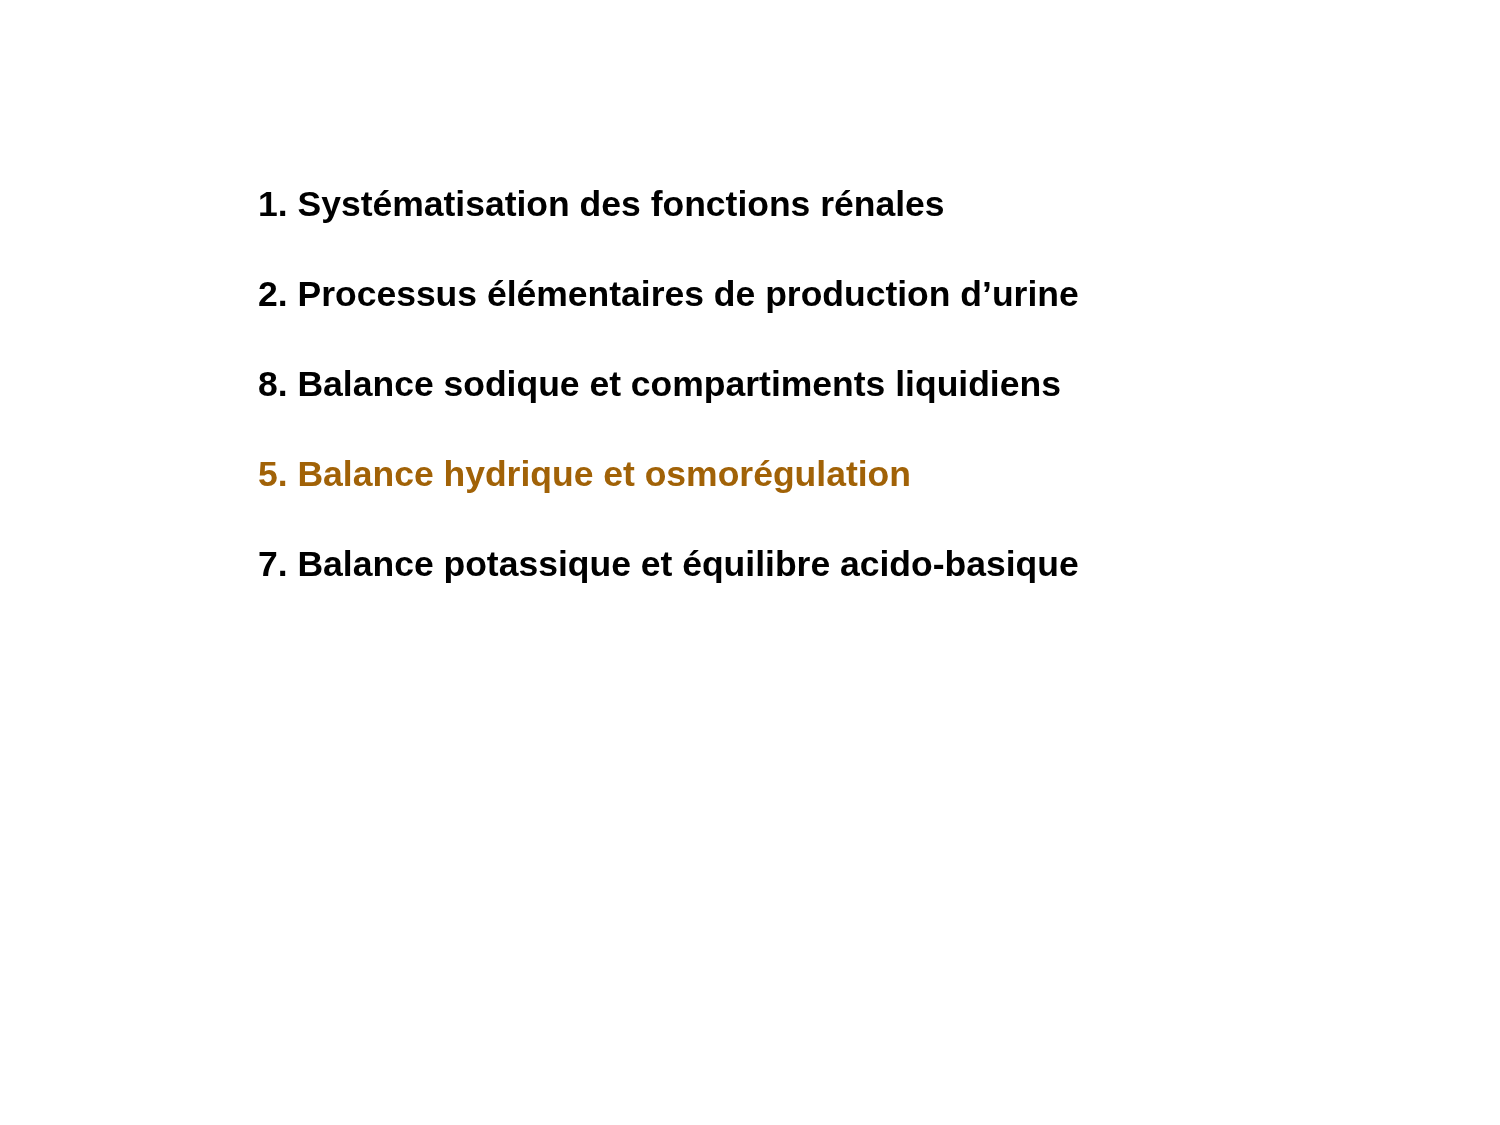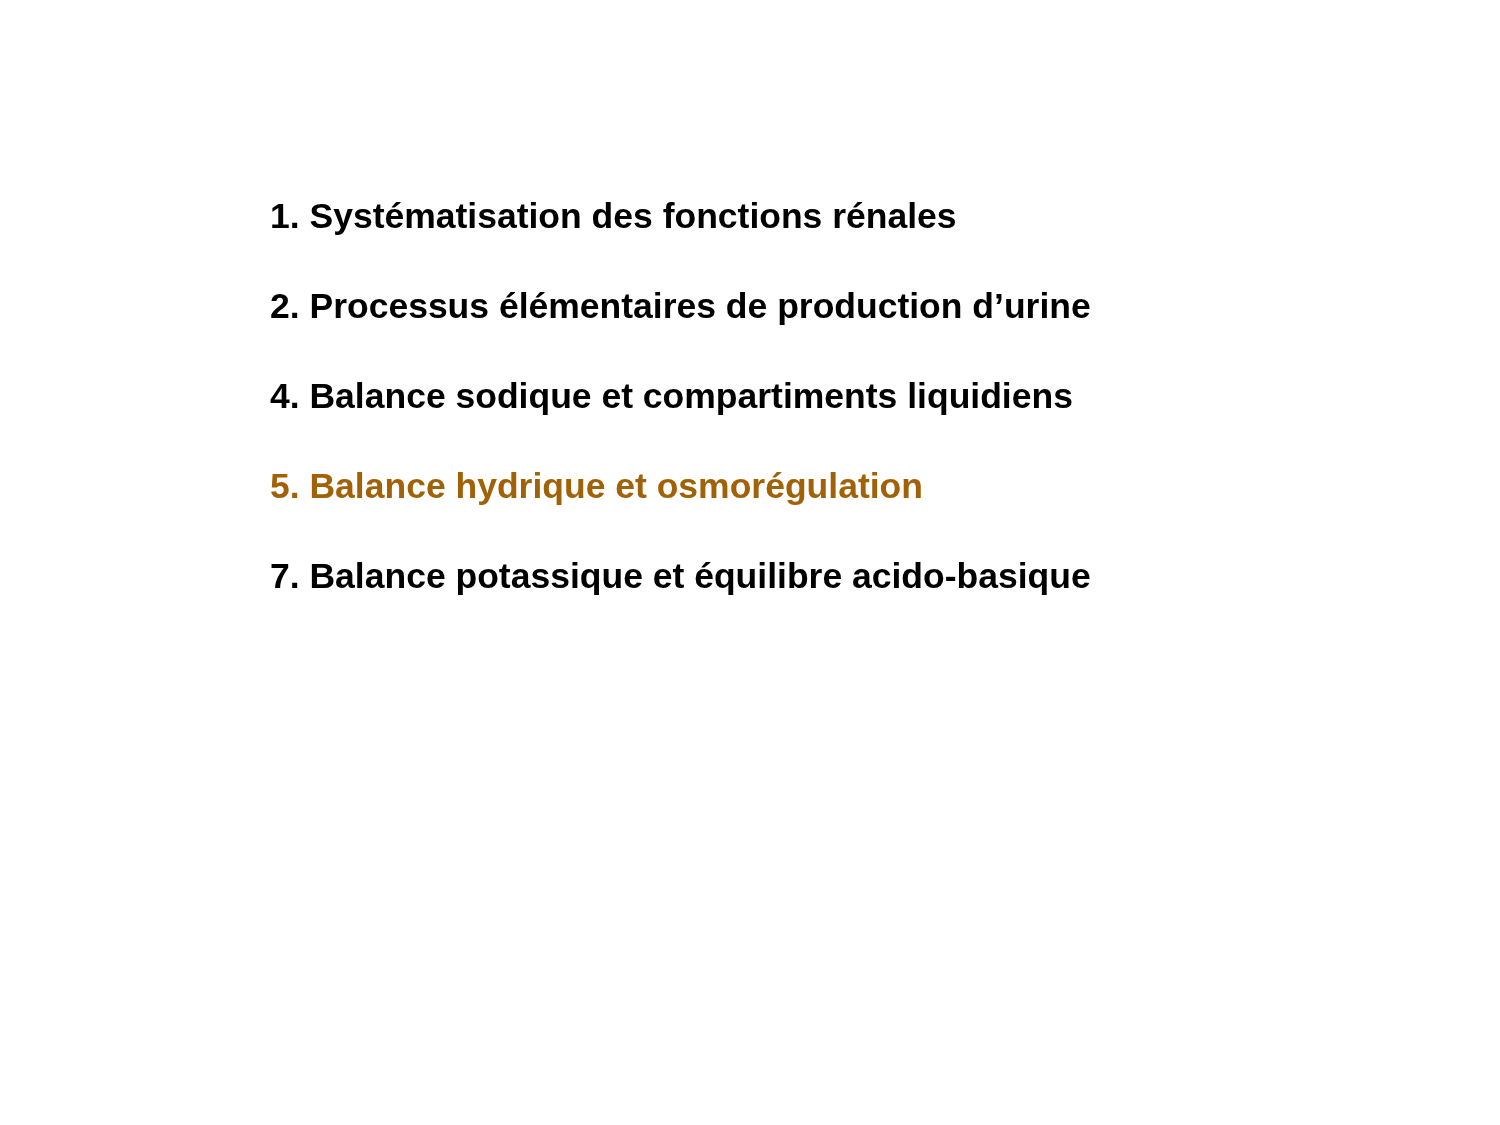--- a/index.html
+++ b/index.html
@@ -3,30 +3,30 @@
   <meta charset="utf-8">
   <style>
     html, body { margin: 0; padding: 0; }
     body {
       width: 1500px; height: 1125px; background: #ffffff;
       position: relative; overflow: hidden;
       font-family: "Liberation Sans", sans-serif;
     }
     .list {
       position: absolute; left: 258px; top: 183px; width: 1020px;
-      margin: 12px; padding: 0; list-style: none;
+      margin: 0; padding: 0; list-style: none;
     }
     .item {
       font-weight: bold; font-size: 35.5px; line-height: 43px;
       color: #000000; margin: 0 0 47px 0; white-space: normal;
     }
     .item.active { color: #a16207; }
   </style>
 </head>
 <body>
 
 <ul class="list">
   <li class="item">1. Systématisation des fonctions rénales</li>
   <li class="item">2. Processus élémentaires de production d’urine</li>
-  <li class="item">4. Balance sodique et compartiments liquidiens</li>
+  <li class="item">8. Balance sodique et compartiments liquidiens</li>
   <li class="item active">5. Balance hydrique et osmorégulation</li>
   <li class="item">7. Balance potassique et équilibre acido-basique</li>
 </ul>
 
 </body></html>

